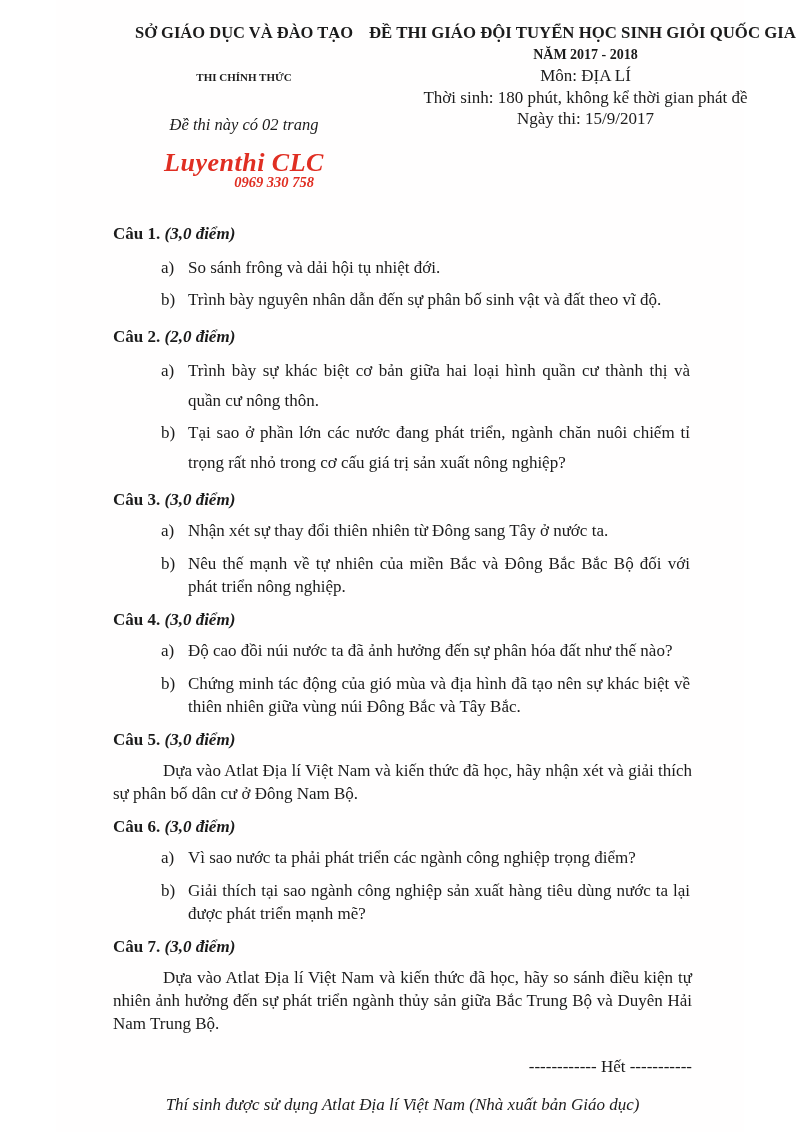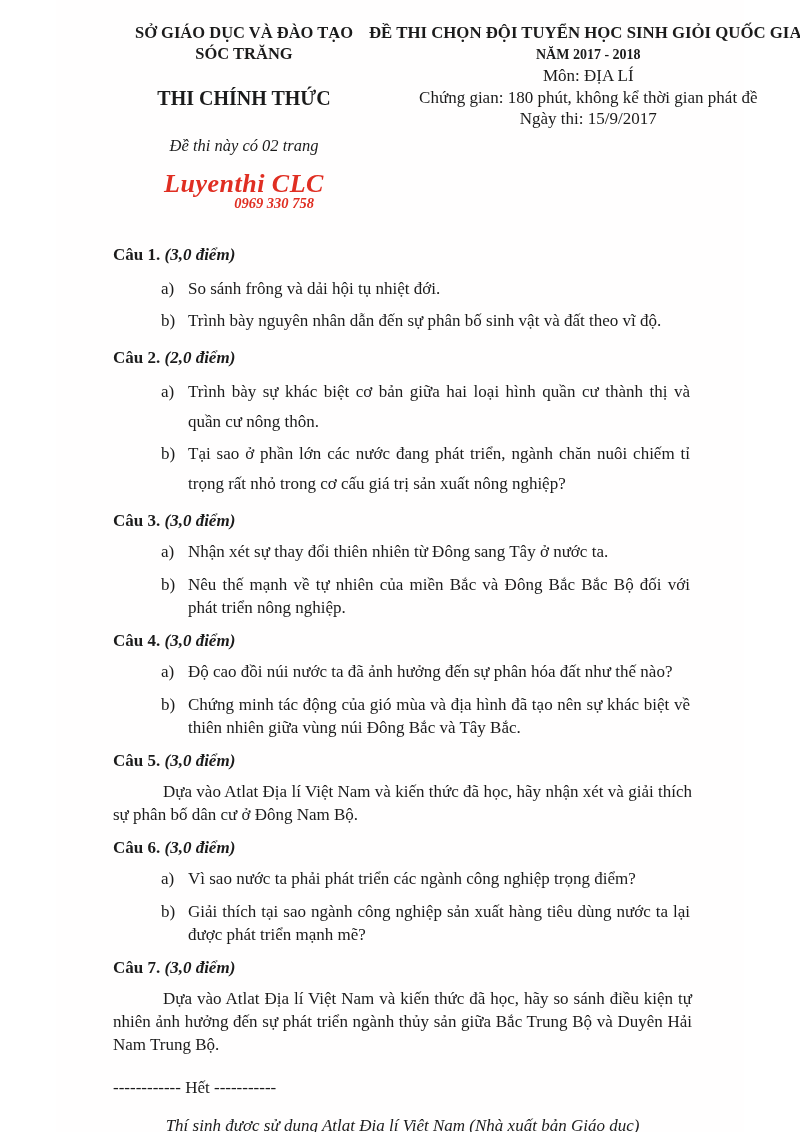--- a/index.html
+++ b/index.html
@@ -18,21 +18,21 @@
 
   
   .header { display: flex; align-items: flex-start; }
   .header-left {
     width: 262px;
     flex: 0 0 262px;
     text-align: center;
     line-height: 21px;
   }
   .dept-line { font-weight: bold; font-size: 16.5px; white-space: nowrap; }
-  .exam-type { font-weight: bold; font-size: 20px; margin-top: 24px; }
+  .exam-type { font-weight: bold; font-size: 11px; margin-top: 24px; }
   .page-note { font-style: italic; margin-top: 26px; font-size: 16.5px; }
 
   .logo { margin-top: 17px; display: inline-block; text-align: right; }
   .logo-name {
     font-weight: bold; font-style: italic;
     font-size: 26px; letter-spacing: 0.5px;
     line-height: 22px;
   }
   .logo-phone {
     font-weight: bold; font-style: italic;
@@ -64,55 +64,54 @@
   .normal .q-item { line-height: 23px; margin-bottom: 10px; }
 
   .q-paragraph {
     text-indent: 50px;
     line-height: 23px;
     text-align: justify;
     margin-bottom: 2px;
   }
 
   
-  .end-marker { text-align: left; margin-top: 20px; line-height: 24px; }
+  .end-marker { text-align: right; margin-top: 20px; line-height: 24px; }
   .footer-note {
     text-align: center;
     font-style: italic;
     margin-top: 14px;
     line-height: 23px;
     font-size: 17px;
   }
 </style>
 </head>
 <body>
 
 <div class="page">
 
   <div class="header">
 
     <div class="header-left">
       <div class="dept-line">SỞ GIÁO DỤC VÀ ĐÀO TẠO</div>
-      <div class="dept-line">SÓC TRĂNG</div>
       <div class="exam-type">THI CHÍNH THỨC</div>
       <div class="page-note">Đề thi này có 02 trang</div>
       <div class="logo">
         <div class="logo-name" style="color: rgb(224, 46, 34);">Luyenthi CLC</div>
         <div class="logo-phone" style="color: rgb(224, 46, 34);">0969 330 758</div>
       </div>
     </div>
 
     <div class="header-right">
-      <div class="exam-title">ĐỀ THI CHỌN ĐỘI TUYỂN HỌC SINH GIỎI QUỐC GIA</div>
+      <div class="exam-title">ĐỀ THI GIÁO ĐỘI TUYỂN HỌC SINH GIỎI QUỐC GIA</div>
       <div class="exam-year">NĂM 2017 - 2018</div>
       <div>
         <span>Môn: </span><span class="bold">ĐỊA LÍ</span>
       </div>
       <div>
-        <span>Chứng gian: </span><span class="bold">180 phút</span><span>, không kể thời gian phát đề</span>
+        <span>Thời sinh: </span><span class="bold">180 phút</span><span>, không kể thời gian phát đề</span>
       </div>
       <div>
         <span>Ngày thi: </span><span class="bold">15/9/2017</span>
       </div>
     </div>
 
   </div>
 
   <div class="body">
 

